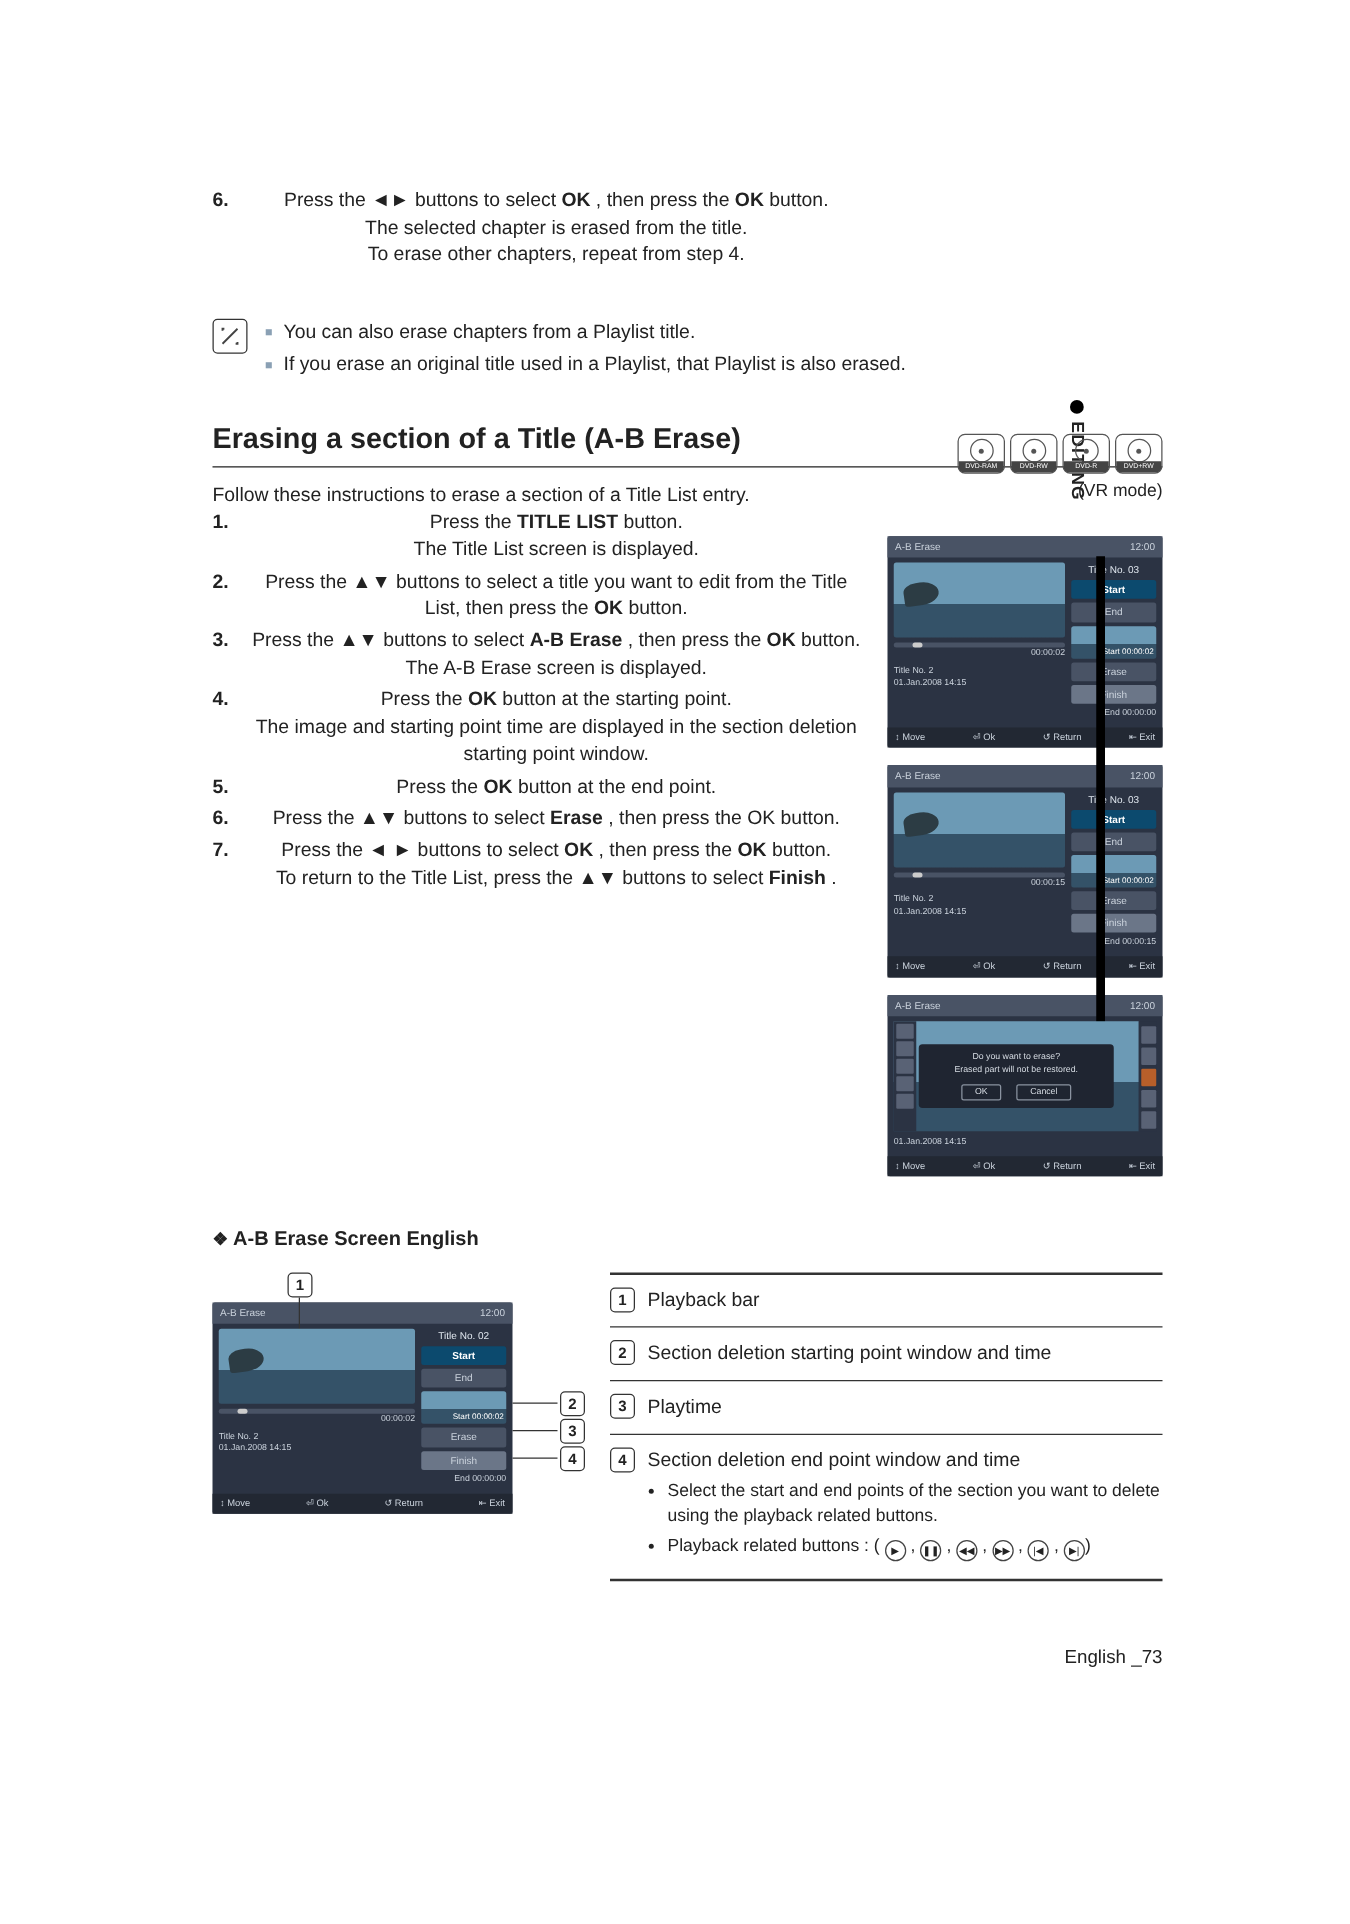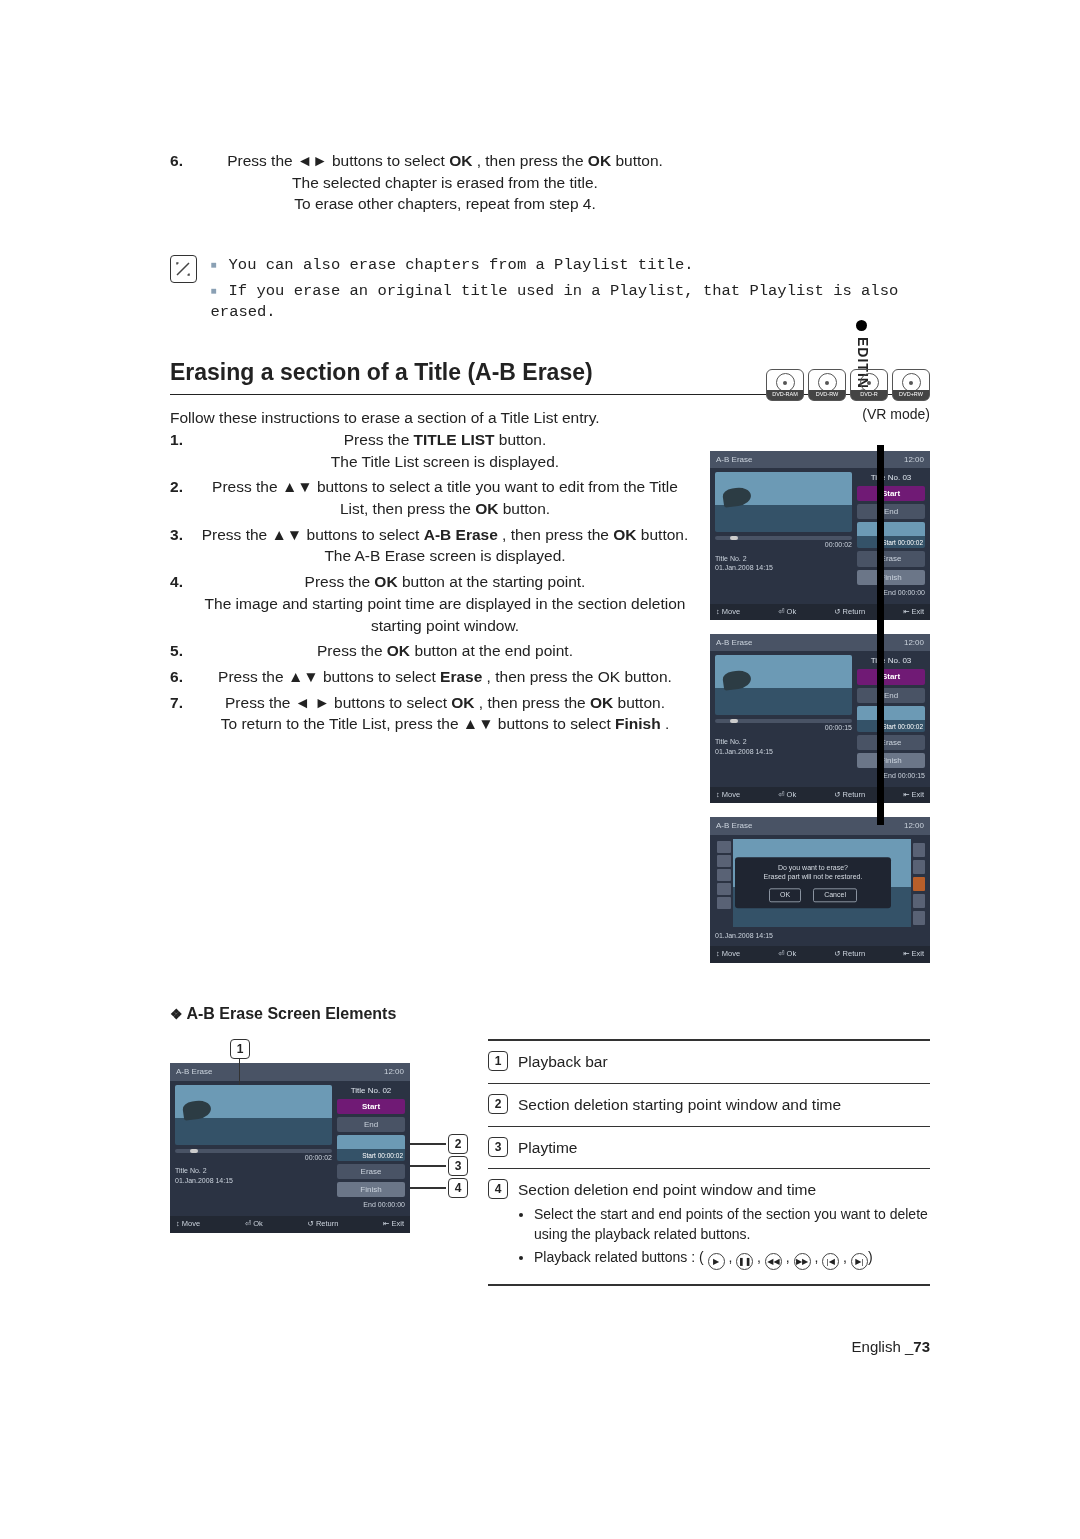--- a/index.html
+++ b/index.html
@@ -67,21 +67,20 @@
     top: 0;
   }
   ol.steps.start6 { counter-reset: step 5; }
   .b { font-weight: bold; }
 
   
   .note-row {
     display: flex;
     gap: 14px;
     margin: 40px 0 28px;
-    font-family: Liberation Mono, monospace;
   }
   .note-icon {
     width: 26px; height: 26px;
     border: 1.5px solid #333;
     border-radius: 4px;
     display: flex; align-items: center; justify-content: center;
     font-size: 15px;
     font-style: italic;
     font-weight: bold;
     color: #444;
@@ -199,21 +198,21 @@
     font-size: 6.5px;
     text-align:right;
     padding: 16px 2px 0 0;
     box-sizing:border-box;
     color:#fff;
   }
   .mock .btn {
     background:#495365; color:#cbd3dd; border-radius:2px;
     text-align:center; font-size:8px; padding:2px 0;
   }
-  .mock .btn.sel { background: #701a75; color:#fff; font-weight:bold; }
+  .mock .btn.sel { background: #0c4a6e; color:#fff; font-weight:bold; }
   .mock .btn.finish { background: #6b7688; }
   .mock .footer {
     background:#222833; display:flex; justify-content:space-between;
     gap:4px; padding:3px 6px; font-size:7.5px;
   }
 
   
   .mock .dlg-preview {
     width:100%; height:88px; position:relative;
     background: linear-gradient(180deg, #6c9ab5 55%, #345268 55%);
@@ -278,21 +277,21 @@
   .pbtn {
     display:inline-flex; width:15px; height:15px; border:1.2px solid #444; border-radius:50%;
     align-items:center; justify-content:center; font-size:8px; vertical-align:-2px;
   }
 
   .pagefoot {
     text-align: right;
     margin-top: 50px;
     font-size: 15px;
   }
-  .pagefoot .num { font-weight: bold; }
+  .pagefoot .num { font-weight: normal; }
 </style>
 </head>
 <body>
 
 <div class="page">
 
   <div class="editing-tab">
     <div class="dot"></div>
     <div class="txt">EDITING</div>
   </div>
@@ -508,21 +507,21 @@
         <div class="footer">
           <span>↕ Move</span>
           <span>⏎ Ok</span>
           <span>↺ Return</span>
           <span>⇤ Exit</span>
         </div>
       </div>
     </div>
   </div>
 
-  <div class="subheading">A-B Erase Screen Elements</div>
+  <div class="subheading">A-B Erase Screen English</div>
 
   <div class="labeled-diagram">
     <div class="dia" style="width:300px;">
 
       <div class="numbox" style="left:60px; top:0;">1</div>
       <div class="hline" style="left:69px; width:1.2px; height:34px; top:20px;"></div>
 
       <div class="mock" style="width:240px; margin-bottom:0;">
         <div class="mock-title">
           <span>A-B Erase</span>

